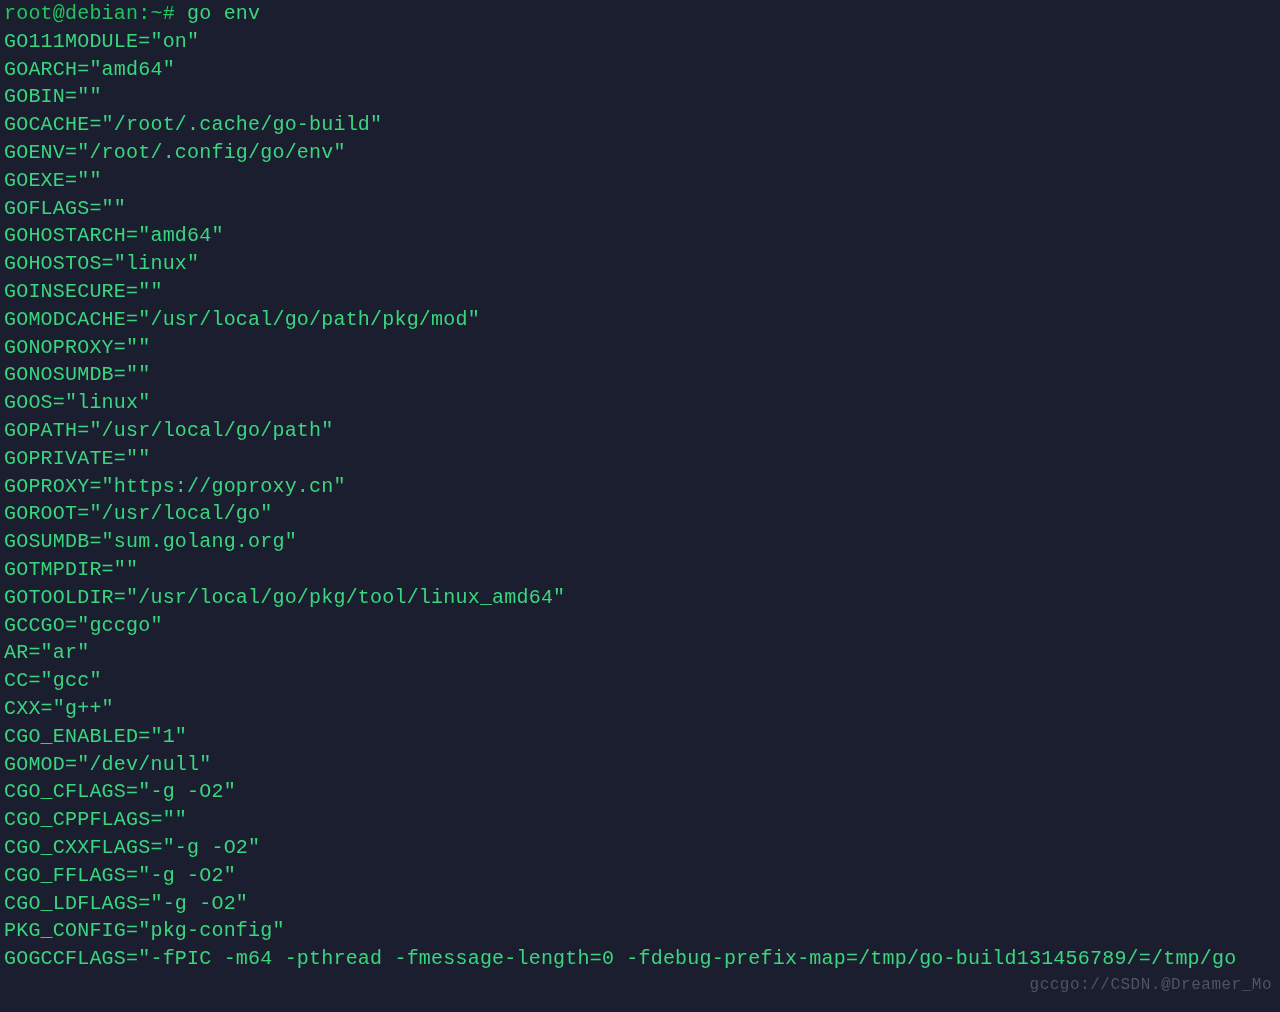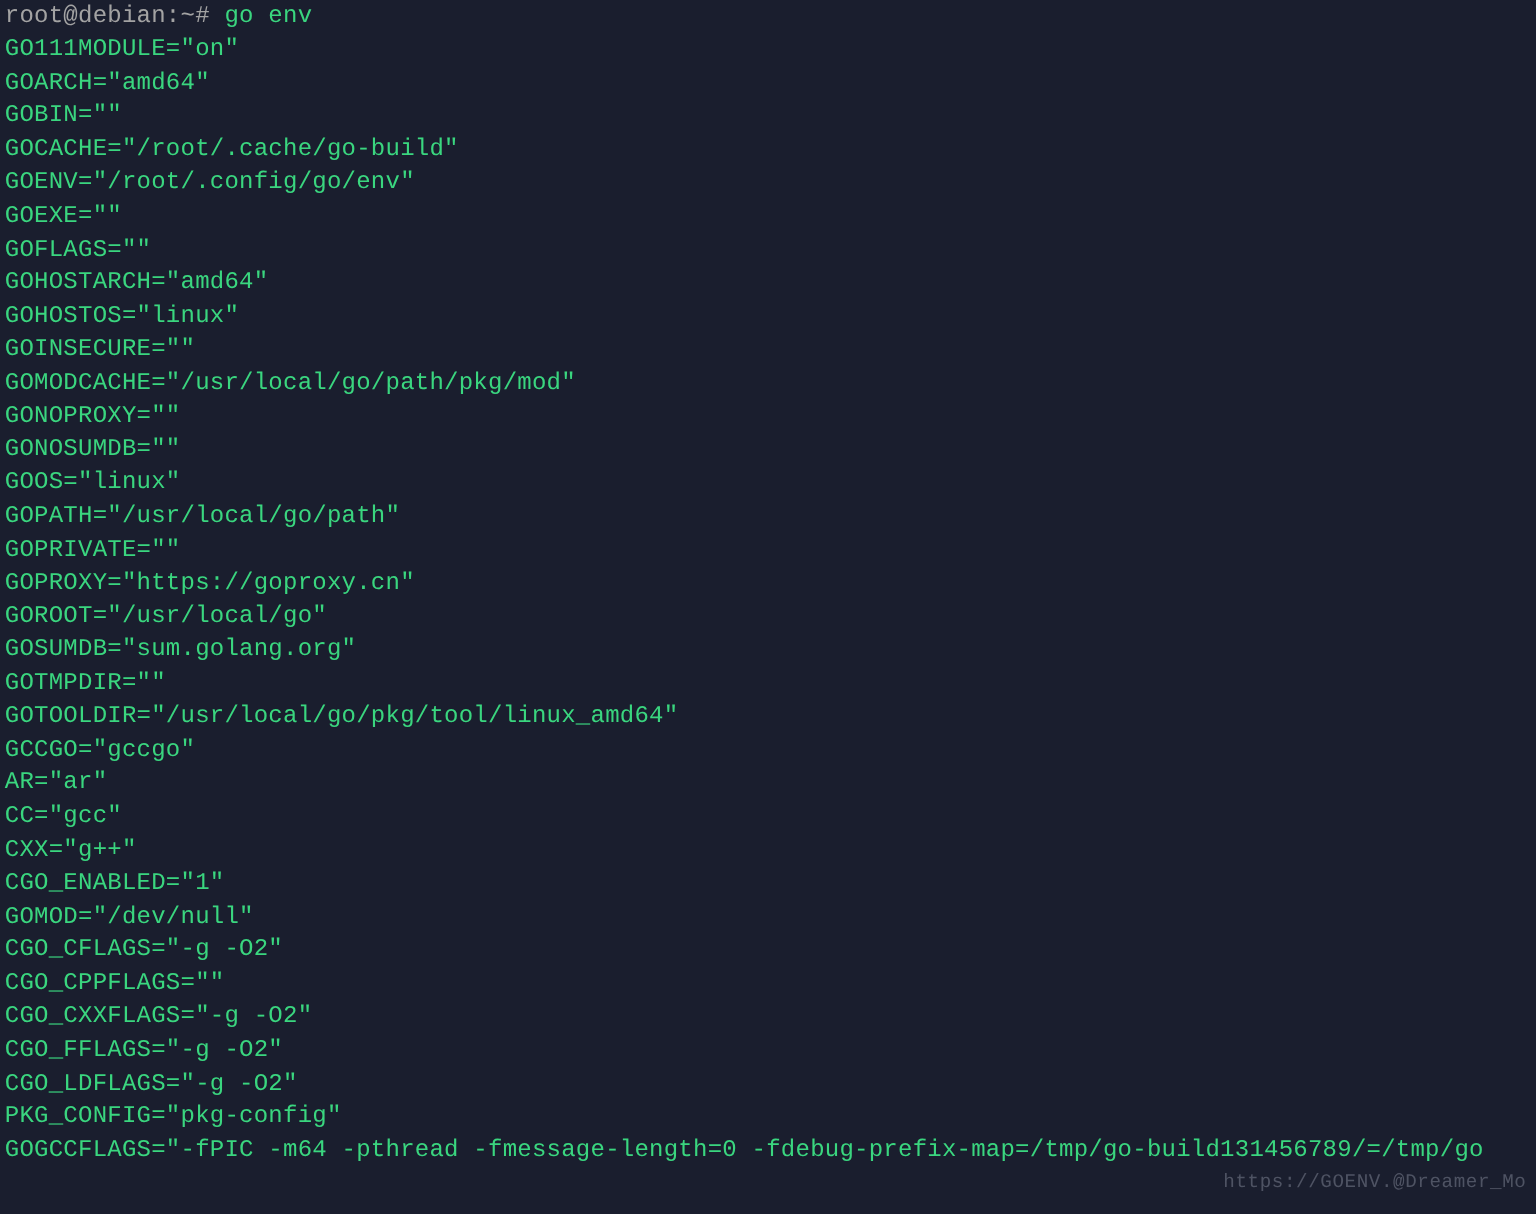--- a/index.html
+++ b/index.html
@@ -18,21 +18,21 @@
       height: 1012px;
       overflow: hidden;
       white-space: nowrap;
       position: relative;
       letter-spacing: 0.2px;
     }
     .terminal-line {
       display: block;
     }
     .prompt-user {
-      color: #a3a3a3;
+      color: #22c55e;
       margin-top: 24px;
     }
     .watermark {
       position: absolute;
       bottom: 12px;
       right: 8px;
       color: #7a7f8f;
       font-size: 16px;
       opacity: 0.55;
       letter-spacing: 0.5px;
@@ -74,13 +74,13 @@
   <span class="terminal-line">GOMOD="/dev/null"</span>
   <span class="terminal-line">CGO_CFLAGS="-g -O2"</span>
   <span class="terminal-line">CGO_CPPFLAGS=""</span>
   <span class="terminal-line">CGO_CXXFLAGS="-g -O2"</span>
   <span class="terminal-line">CGO_FFLAGS="-g -O2"</span>
   <span class="terminal-line">CGO_LDFLAGS="-g -O2"</span>
   <span class="terminal-line">PKG_CONFIG="pkg-config"</span>
   <span class="terminal-line">GOGCCFLAGS="-fPIC -m64 -pthread -fmessage-length=0 -fdebug-prefix-map=/tmp/go-build131456789/=/tmp/go</span>
 </div>
 
-<div class="watermark">https://GOENV.@Dreamer_Mo</div>
+<div class="watermark">gccgo://CSDN.@Dreamer_Mo</div>
 
 </body></html>

